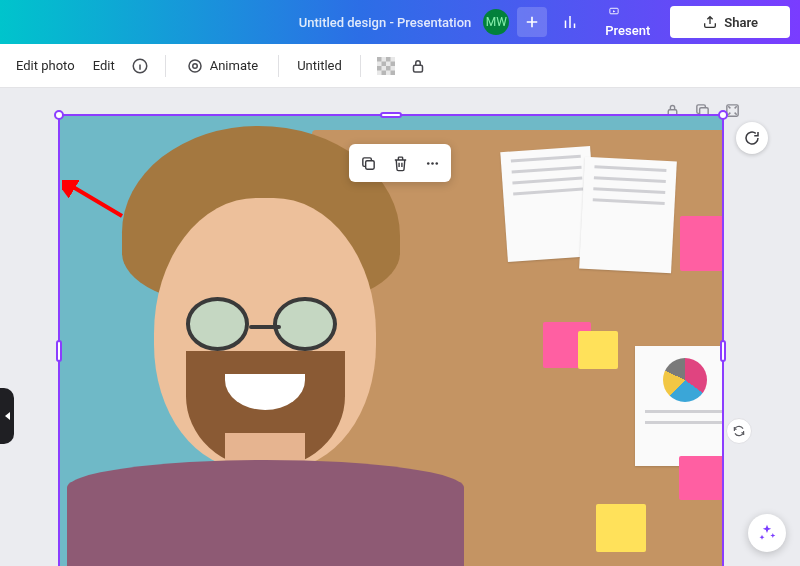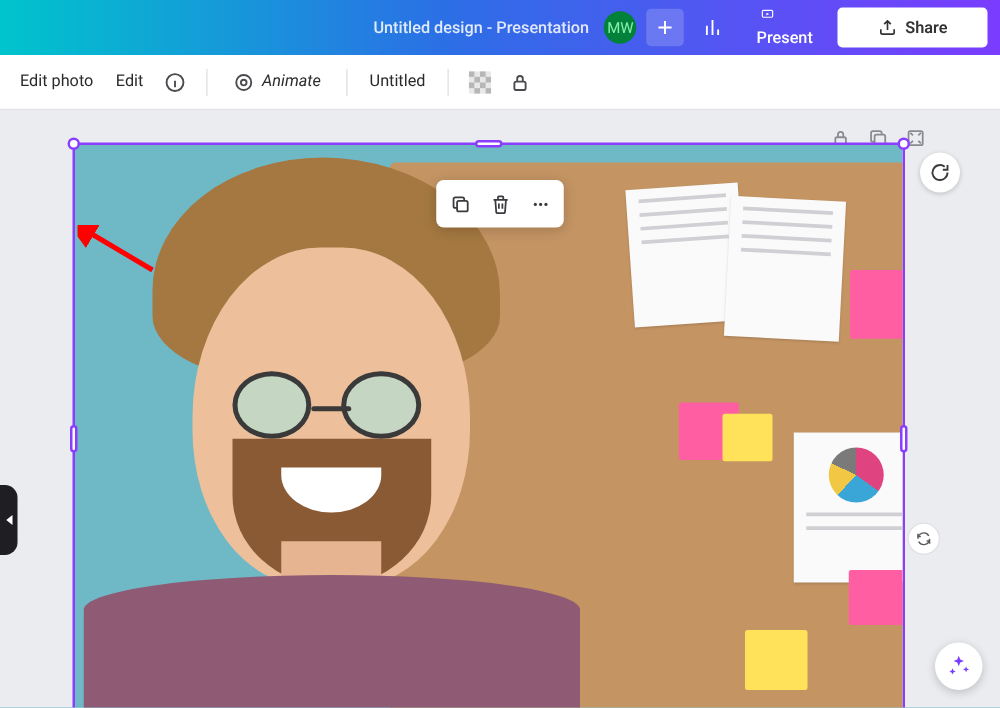--- a/index.html
+++ b/index.html
@@ -13,21 +13,21 @@
   .top-btn.hover { background: rgba(255,255,255,.18); }
   .top-btn svg { width: 18px; height: 18px; }
   .present-btn { display: flex; gap: 6px; padding: 0 12px; height: 32px; border-radius: 4px; color: #fff; font-size: 13px; font-weight: 500; flex-direction: column; }
   .share-btn { display: flex; align-items: center; gap: 6px; padding: 0 32px; height: 32px; border-radius: 4px; background: #fff; color: #333; font-size: 13px; font-weight: 600; }
 
   .toolbar { height: 44px; background: #fff; border-bottom: 1px solid #e3e3e6; display: flex; align-items: center; padding: 0 10px; font-size: 13px; color: #2b2b2b; gap: 6px; }
   .toolbar .item { padding: 4px 6px; cursor: pointer; }
   .toolbar .sep { width: 1px; height: 22px; background: #e0e0e3; margin: 0 6px; }
   .toolbar svg.icon { width: 18px; height: 18px; }
   .toolbar .icon-btn { display:flex; align-items:center; justify-content:center; padding:4px; }
-  .toolbar .with-icon { display:flex; align-items:center; gap:6px; padding:4px 8px;font-style:italic; }
+  .toolbar .with-icon { display:flex; align-items:center; gap:6px; padding:4px 8px; }
 
   .canvas-area { position: relative; width: 100%; height: 478px; }
 
   .page-actions { position: absolute; top: 12px; right: 58px; display: flex; gap: 10px; }
   .page-actions .pa { width: 20px; height: 20px; display:flex; align-items:center; justify-content:center; color:#8a8a92; }
   .page-actions svg { width: 17px; height: 17px; }
 
   .selection { position: absolute; left: 58px; top: 26px; width: 666px; height: 474px; border: 2px solid #8b3dff; }
   .sel-handle { position: absolute; width: 10px; height: 10px; background: #fff; border: 2px solid #8b3dff; border-radius: 50%; }
   .sel-handle.tl { left: -6px; top: -6px; }

